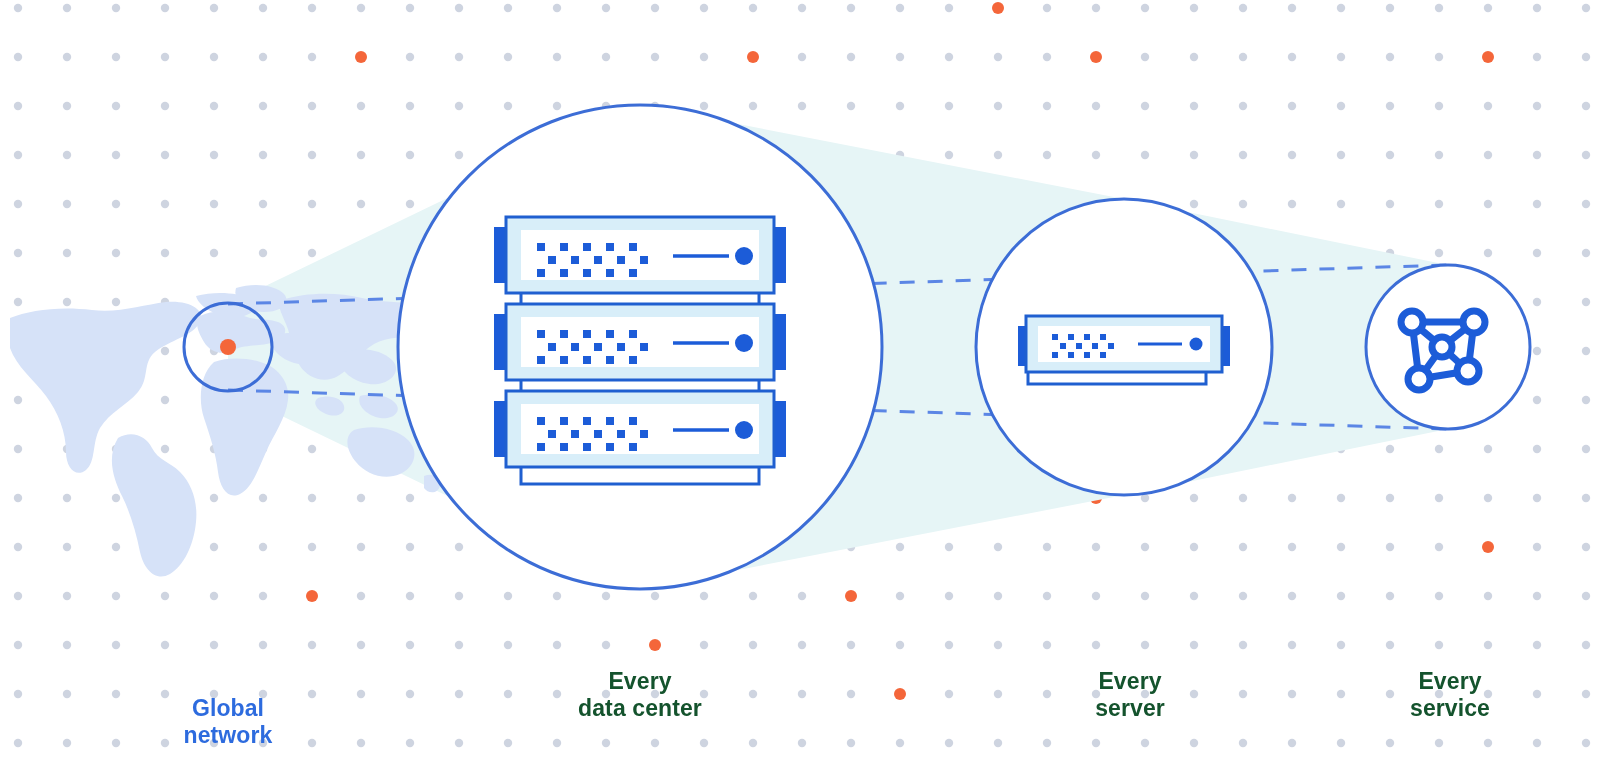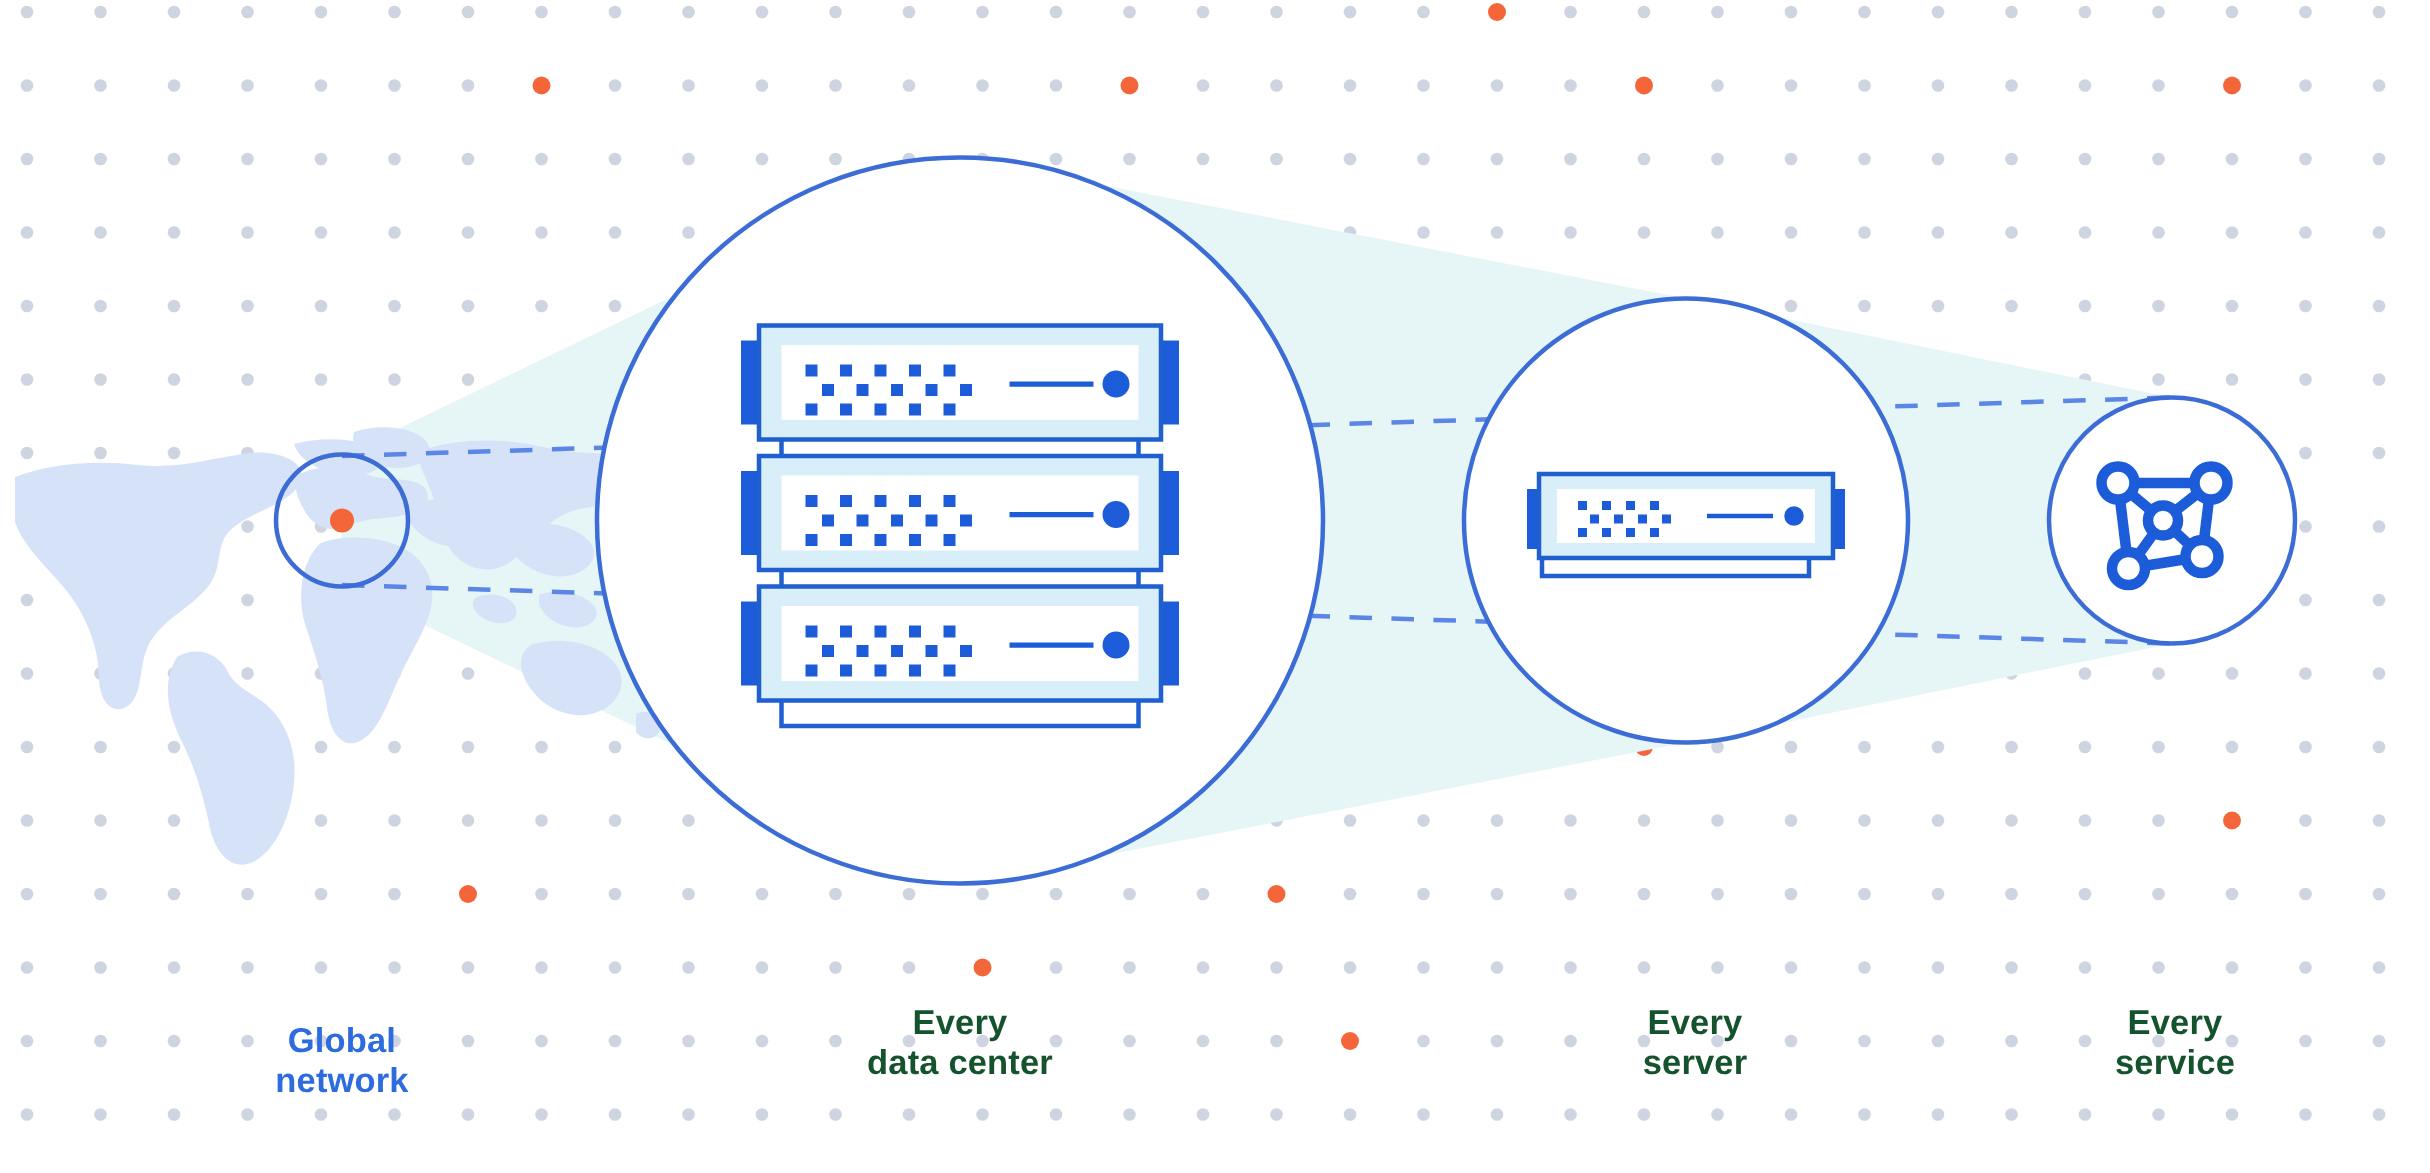--- a/index.html
+++ b/index.html
@@ -27,21 +27,21 @@
     position: absolute;
     text-align: center;
     font-size: 23px;
     line-height: 27px;
     font-weight: 700;
     color: #14532d;
     white-space: pre-line;
     letter-spacing: 0.1px;
   }
   .label.accent { color: #2D6BDE; }
-  #lbl-global     { left: 118px;  top: 680px; width: 220px; text-align: center; }
+  #lbl-global     { left: 118px;  top: 695px; width: 220px; text-align: center; }
   #lbl-datacenter { left: 530px;  top: 668px; width: 220px; }
   #lbl-server     { left: 1020px; top: 668px; width: 220px; }
   #lbl-service    { left: 1340px; top: 668px; width: 220px; }
 </style>
 </head>
 <body>
 
 <div id="stage">
 
   <svg id="scene" viewBox="0 0 1620 782">

